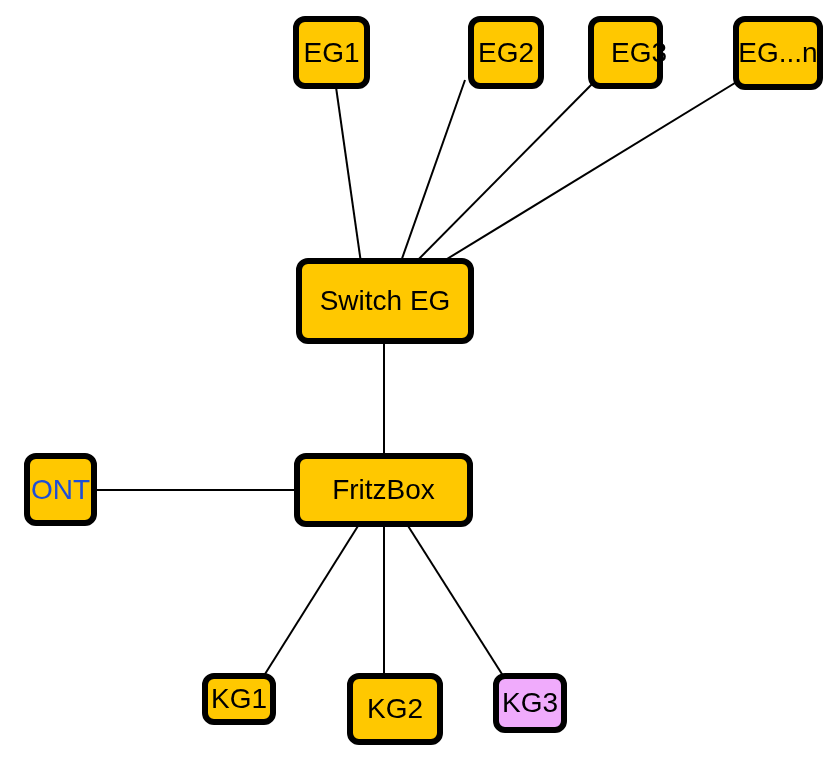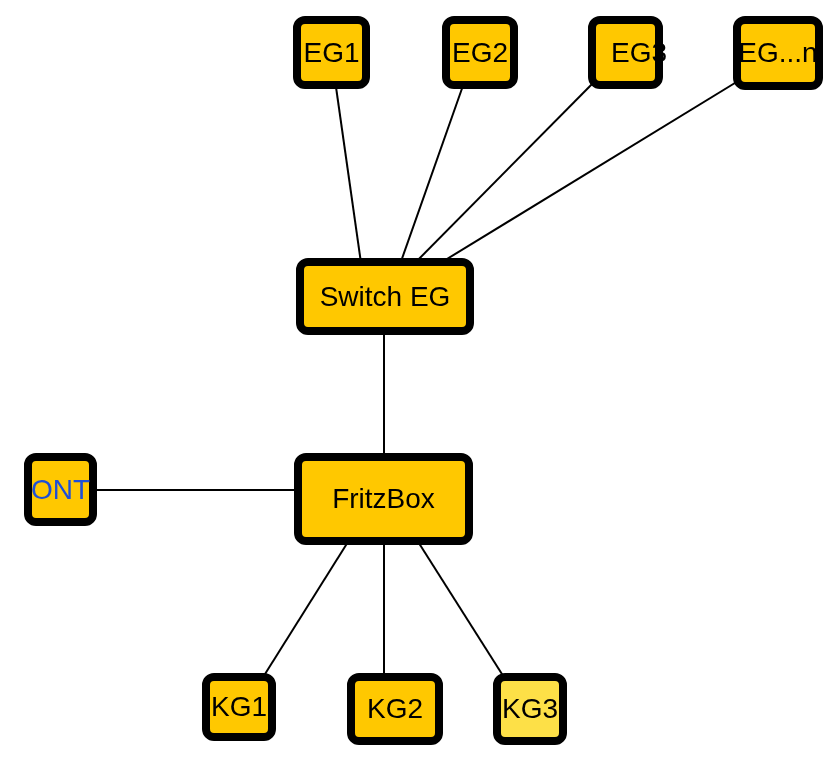--- a/index.html
+++ b/index.html
@@ -20,21 +20,21 @@
     left: 0;
     top: 0;
     width: 840px;
     height: 769px;
     display: block;
   }
   .node {
     position: absolute;
     box-sizing: border-box;
     background: #FFC800;
-    border: 8px solid #6d28d9;
+    border: 6px solid #6d28d9;
     border-radius: 12px;
     display: flex;
     align-items: center;
     justify-content: center;
     cursor: default;
   }
   .node-label {
     font-size: 28px;
     line-height: 1;
     color: #000000;
@@ -54,41 +54,41 @@
       <line x1="384" y1="320" x2="384" y2="460" stroke="#000000" stroke-width="2"></line>
       <line x1="90" y1="490" x2="300" y2="490" stroke="#000000" stroke-width="2"></line>
       <line x1="363" y1="518" x2="260" y2="682" stroke="#000000" stroke-width="2"></line>
       <line x1="384" y1="518" x2="384" y2="682" stroke="#000000" stroke-width="2"></line>
       <line x1="403" y1="518" x2="507" y2="682" stroke="#000000" stroke-width="2"></line>
     </svg>
   <div id="node-layer">
       <div class="node" style="left: 293px; top: 16px; width: 77px; height: 73px; background: rgb(255, 200, 0); border-color: rgb(0, 0, 0);">
         <span class="node-label" style="color: rgb(0, 0, 0);">EG1</span>
       </div>
-      <div class="node" style="left: 442px; top: 16px; width: 76px; height: 73px; background: rgb(255, 200, 0); border-color: rgb(0, 0, 0);">
+      <div class="node" style="left: 468px; top: 16px; width: 76px; height: 73px; background: rgb(255, 200, 0); border-color: rgb(0, 0, 0);">
         <span class="node-label" style="color: rgb(0, 0, 0);">EG2</span>
       </div>
       <div class="node" style="left: 588px; top: 16px; width: 75px; height: 73px; background: rgb(255, 200, 0); border-color: rgb(0, 0, 0); padding-left: 27px;">
         <span class="node-label" style="color: rgb(0, 0, 0);">EG3</span>
       </div>
       <div class="node" style="left: 733px; top: 16px; width: 90px; height: 74px; background: rgb(255, 200, 0); border-color: rgb(0, 0, 0);">
         <span class="node-label" style="color: rgb(0, 0, 0);">EG...n</span>
       </div>
-      <div class="node" style="left: 296px; top: 258px; width: 178px; height: 77px; background: rgb(255, 200, 0); border-color: rgb(0, 0, 0);">
+      <div class="node" style="left: 296px; top: 258px; width: 178px; height: 86px; background: rgb(255, 200, 0); border-color: rgb(0, 0, 0);">
         <span class="node-label" style="color: rgb(0, 0, 0);">Switch EG</span>
       </div>
       <div class="node" style="left: 24px; top: 453px; width: 73px; height: 73px; background: rgb(255, 200, 0); border-color: rgb(0, 0, 0);">
         <span class="node-label" style="color: #1d4ed8;">ONT</span>
       </div>
-      <div class="node" style="left: 294px; top: 453px; width: 179px; height: 92px; background: rgb(255, 200, 0); border-color: rgb(0, 0, 0);">
+      <div class="node" style="left: 294px; top: 453px; width: 179px; height: 74px; background: rgb(255, 200, 0); border-color: rgb(0, 0, 0);">
         <span class="node-label" style="color: rgb(0, 0, 0);">FritzBox</span>
       </div>
-      <div class="node" style="left: 202px; top: 673px; width: 74px; height: 68px; background: rgb(255, 200, 0); border-color: rgb(0, 0, 0);">
+      <div class="node" style="left: 202px; top: 673px; width: 74px; height: 52px; background: rgb(255, 200, 0); border-color: rgb(0, 0, 0);">
         <span class="node-label" style="color: rgb(0, 0, 0);">KG1</span>
       </div>
       <div class="node" style="left: 347px; top: 673px; width: 96px; height: 72px; background: rgb(255, 200, 0); border-color: rgb(0, 0, 0);">
         <span class="node-label" style="color: rgb(0, 0, 0);">KG2</span>
       </div>
-      <div class="node" style="left: 493px; top: 673px; width: 74px; height: 72px; background: #fde047; border-color: rgb(0, 0, 0);">
+      <div class="node" style="left: 493px; top: 673px; width: 74px; height: 60px; background: #f0abfc; border-color: rgb(0, 0, 0);">
         <span class="node-label" style="color: rgb(0, 0, 0);">KG3</span>
       </div>
     </div>
 </div>
 
 </body></html>

